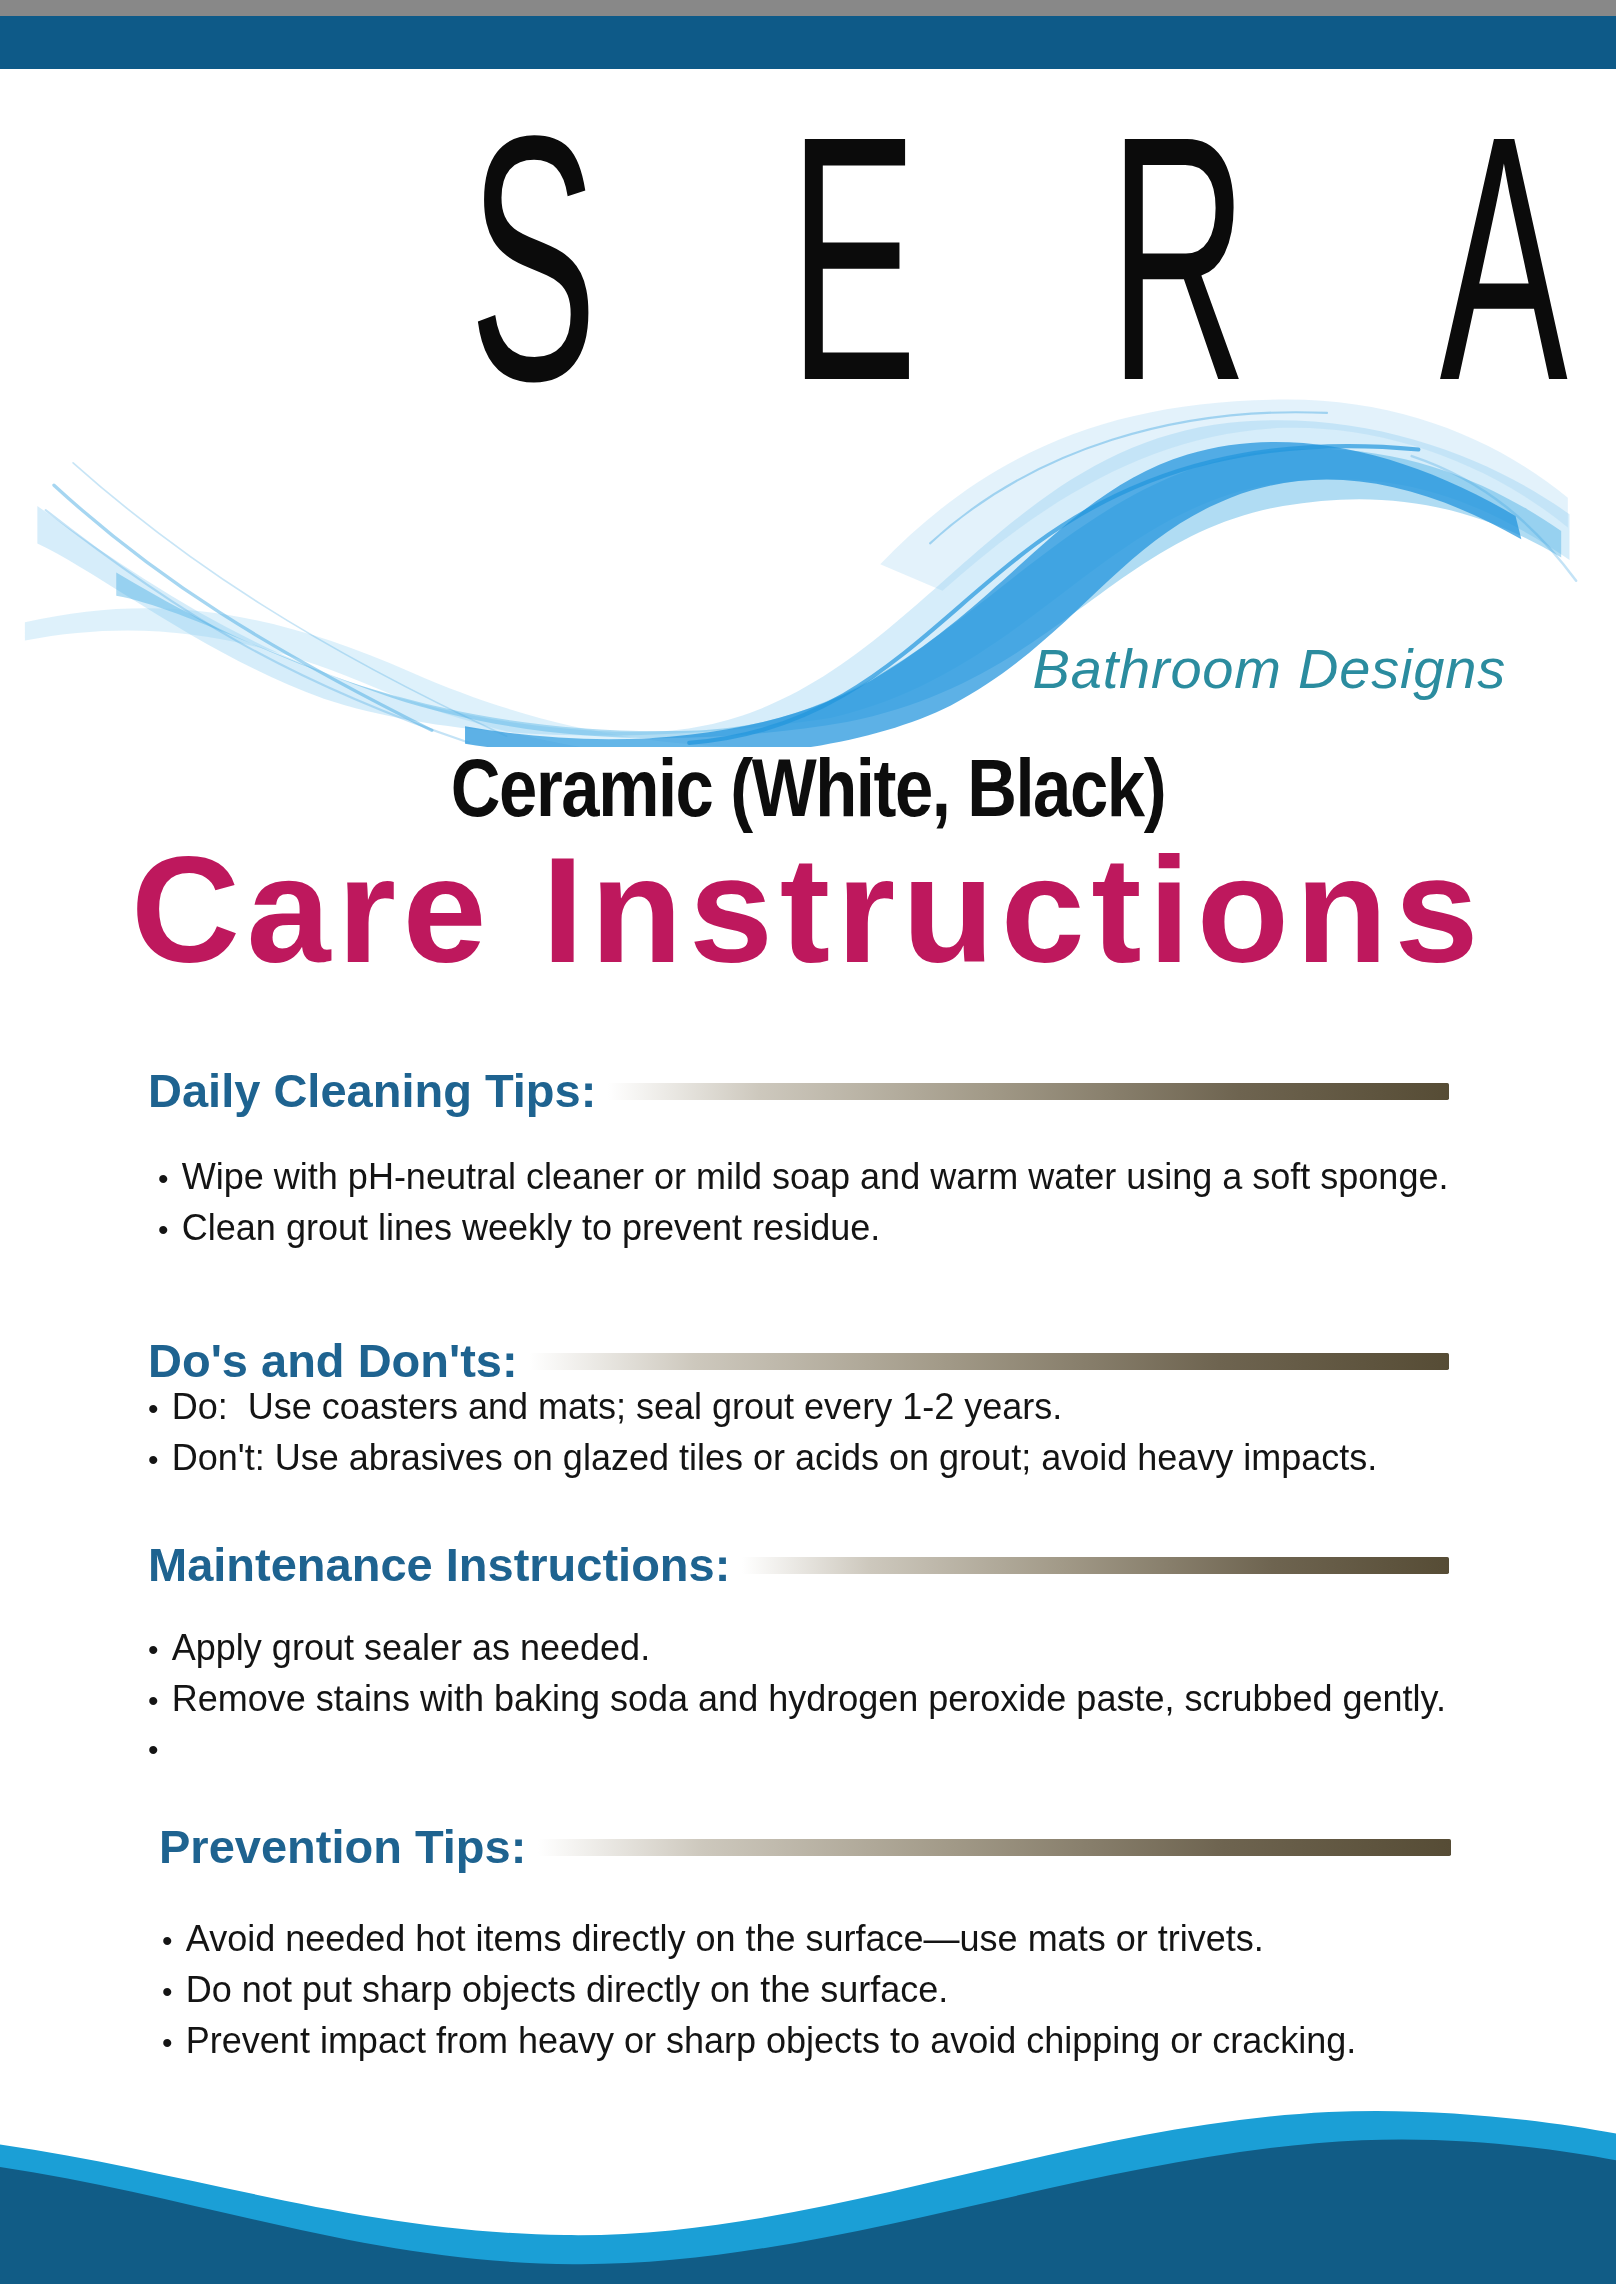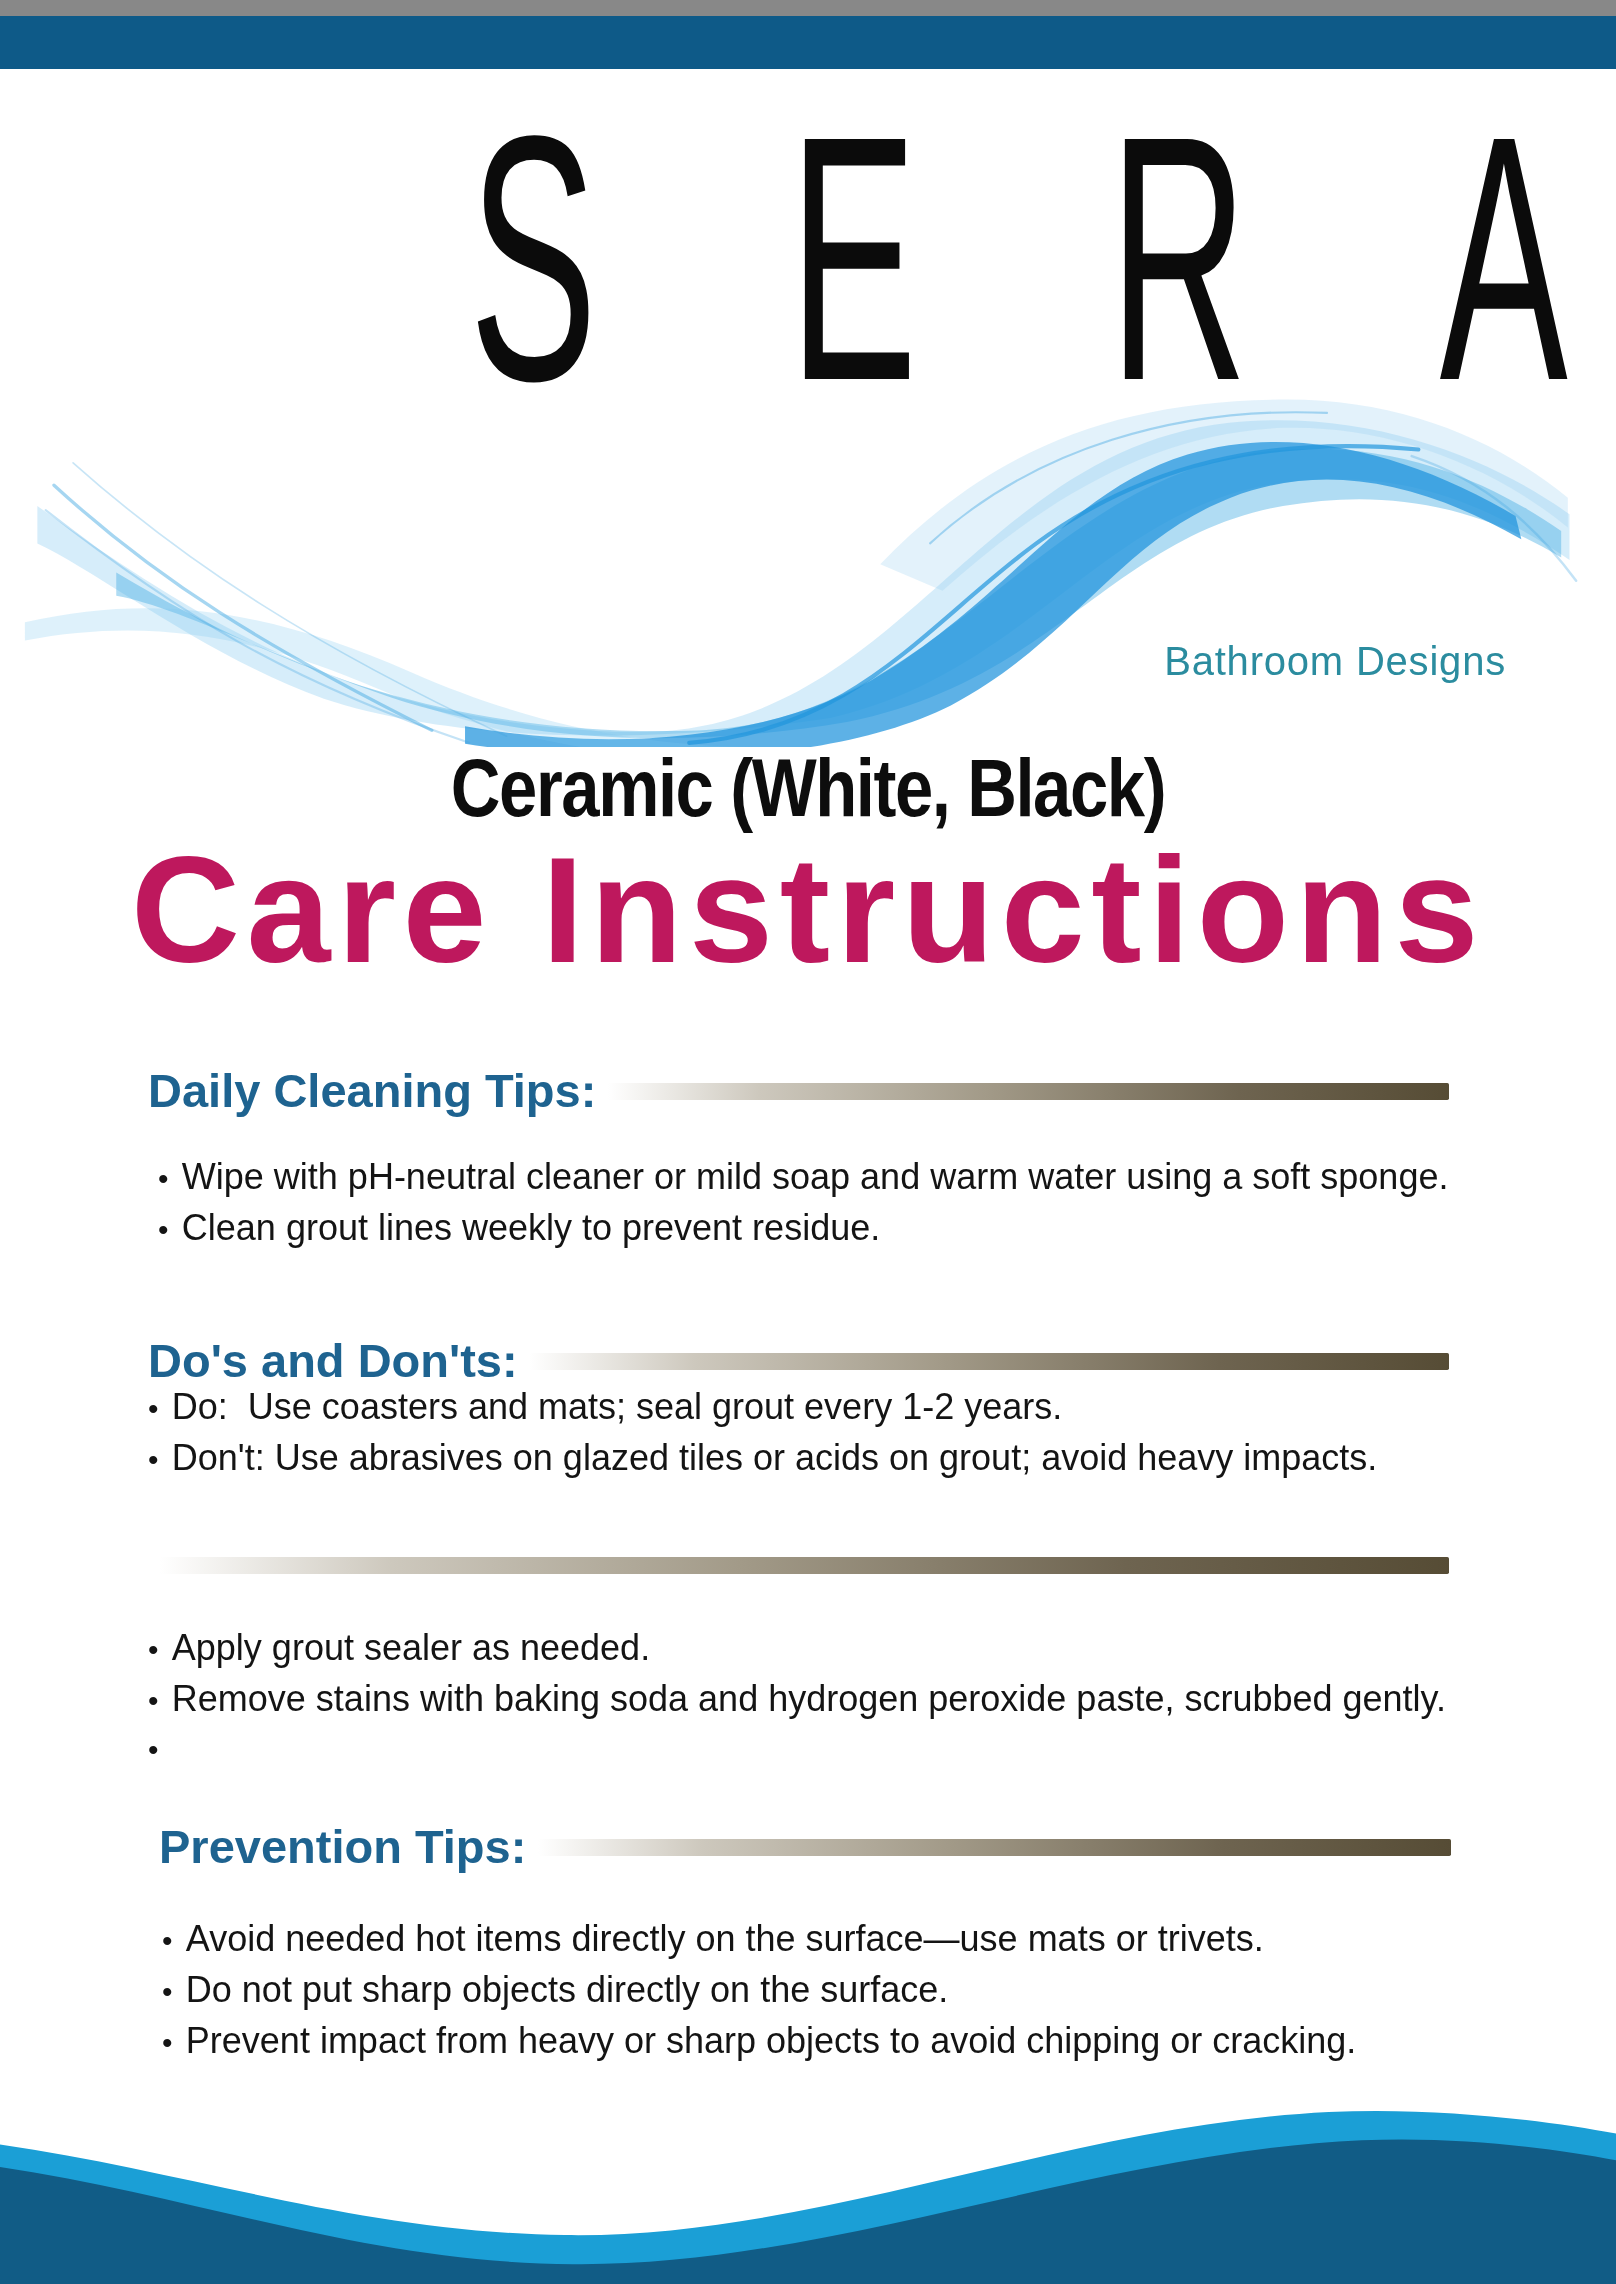--- a/index.html
+++ b/index.html
@@ -17,21 +17,21 @@
     position:absolute; top:68px; left:0; width:100%; box-sizing:border-box;
     text-align:center; color:#0b0b0b;
     font-size:349px; line-height:1; font-weight:400;
     letter-spacing:1em; padding-left:0.55em;
     transform:scaleX(0.55); transform-origin:50% 50%;
     white-space:nowrap;
   }
   .wave-top { position:absolute; top:357px; left:0; width:1616px; height:374px; }
   .brand-tagline {
     position:absolute; top:625px; right:110px;
-    font-size:40px; line-height:1; color:#2b8c9f; letter-spacing:0.8px;
+    font-size:56px; line-height:1; color:#2b8c9f; letter-spacing:0.8px;font-style:italic;
   }
   .product-title {
     position:absolute; top:724px; left:0; width:100%;
     text-align:center; color:#0d0d0d;
     font-size:81px; line-height:1.2; font-weight:bold; letter-spacing:-1.7px;
     transform:scaleX(0.85); transform-origin:50% 50%;
     white-space:nowrap;
   }
   .main-title {
     position:absolute; top:818px; left:0; width:100%;
@@ -111,20 +111,21 @@
   <div class="sec-head" style="top:1318px; left:148px; width:1301px;">
     <span class="sec-head-text">Do's and Don'ts:</span>
     <span class="rule"></span>
   </div>
   <div class="bullets" style="top:1365px; left:148px;">
     <div class="bullet"><span class="dot">•</span><span class="btxt">Do:  Use coasters and mats; seal grout every 1-2 years.</span></div>
     <div class="bullet"><span class="dot">•</span><span class="btxt">Don't: Use abrasives on glazed tiles or acids on grout; avoid heavy impacts.</span></div>
   </div>
 
   <div class="sec-head" style="top:1522px; left:148px; width:1301px;">
+    <span class="sec-head-text">Maintenance Instructions:</span>
     <span class="rule"></span>
   </div>
   <div class="bullets" style="top:1606px; left:148px;">
     <div class="bullet"><span class="dot">•</span><span class="btxt">Apply grout sealer as needed.</span></div>
     <div class="bullet"><span class="dot">•</span><span class="btxt">Remove stains with baking soda and hydrogen peroxide paste, scrubbed gently.</span></div>
     <div class="bullet"><span class="dot">•</span></div>
   </div>
 
   <div class="sec-head" style="top:1804px; left:159px; width:1292px;">
     <span class="sec-head-text">Prevention Tips:</span>

